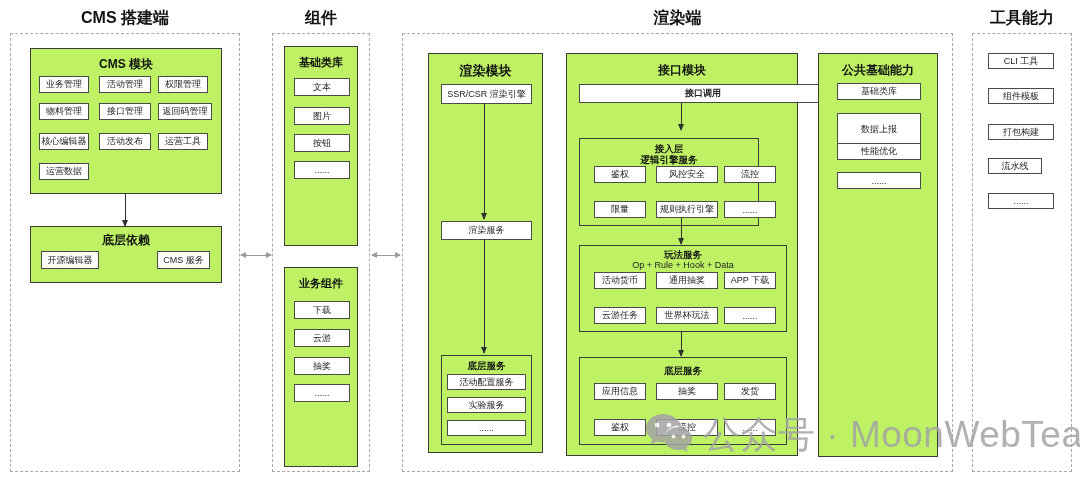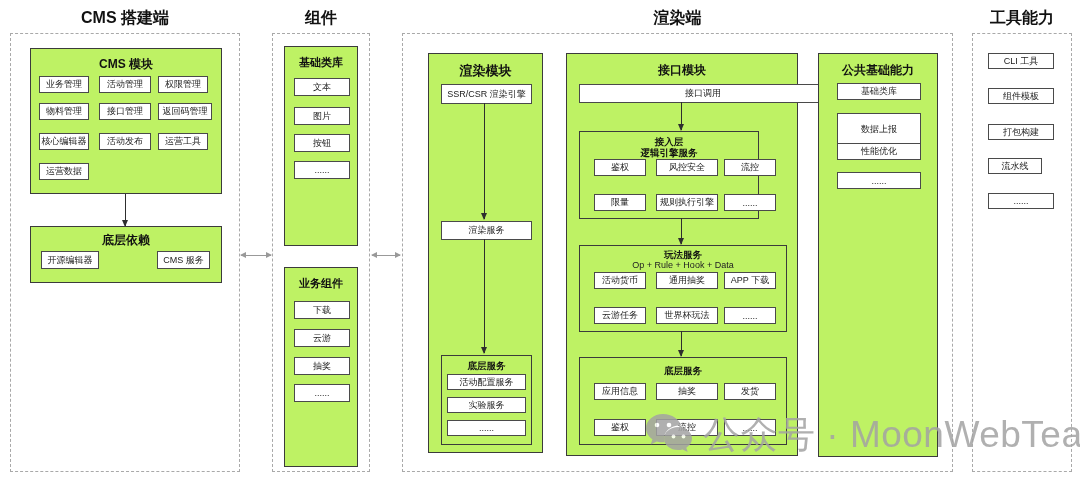--- a/index.html
+++ b/index.html
@@ -103,23 +103,23 @@
       <div class="item" style="left:5px;top:18px;width:79px;height:16px;">活动配置服务</div>
       <div class="item" style="left:5px;top:41px;width:79px;height:16px;">实验服务</div>
       <div class="item" style="left:5px;top:64px;width:79px;height:16px;">......</div>
     </div>
   </div>
   <div class="varrow" style="left:484px;top:103px;height:116px;"></div>
   <div class="varrow" style="left:484px;top:239px;height:114px;"></div>
 
   <div class="box" style="left:566px;top:53px;width:232px;height:403px;">
     <div class="btitle" style="top:8px;">接口模块</div>
-    <div class="item" style="left:12px;top:30px;width:248px;height:19px;">接口调用</div>
+    <div class="item" style="left:12px;top:30px;width:248px;height:19px;font-weight:bold;">接口调用</div>
 
-    <div class="box" style="left:12px;top:77px;width:180px;height:88px;border-width:1.2px;">
+    <div class="box" style="left:12px;top:84px;width:180px;height:88px;border-width:1.2px;">
       <div class="stitle" style="top:4px;">接入层</div>
       <div class="stitle" style="top:15px;">逻辑引擎服务</div>
       <div class="item" style="left:14px;top:27px;width:52px;height:17px;">鉴权</div>
       <div class="item" style="left:76px;top:27px;width:62px;height:17px;">风控安全</div>
       <div class="item" style="left:144px;top:27px;width:52px;height:17px;">流控</div>
       <div class="item" style="left:14px;top:62px;width:52px;height:17px;">限量</div>
       <div class="item" style="left:76px;top:62px;width:62px;height:17px;">规则执行引擎</div>
       <div class="item" style="left:144px;top:62px;width:52px;height:17px;">......</div>
     </div>
 

